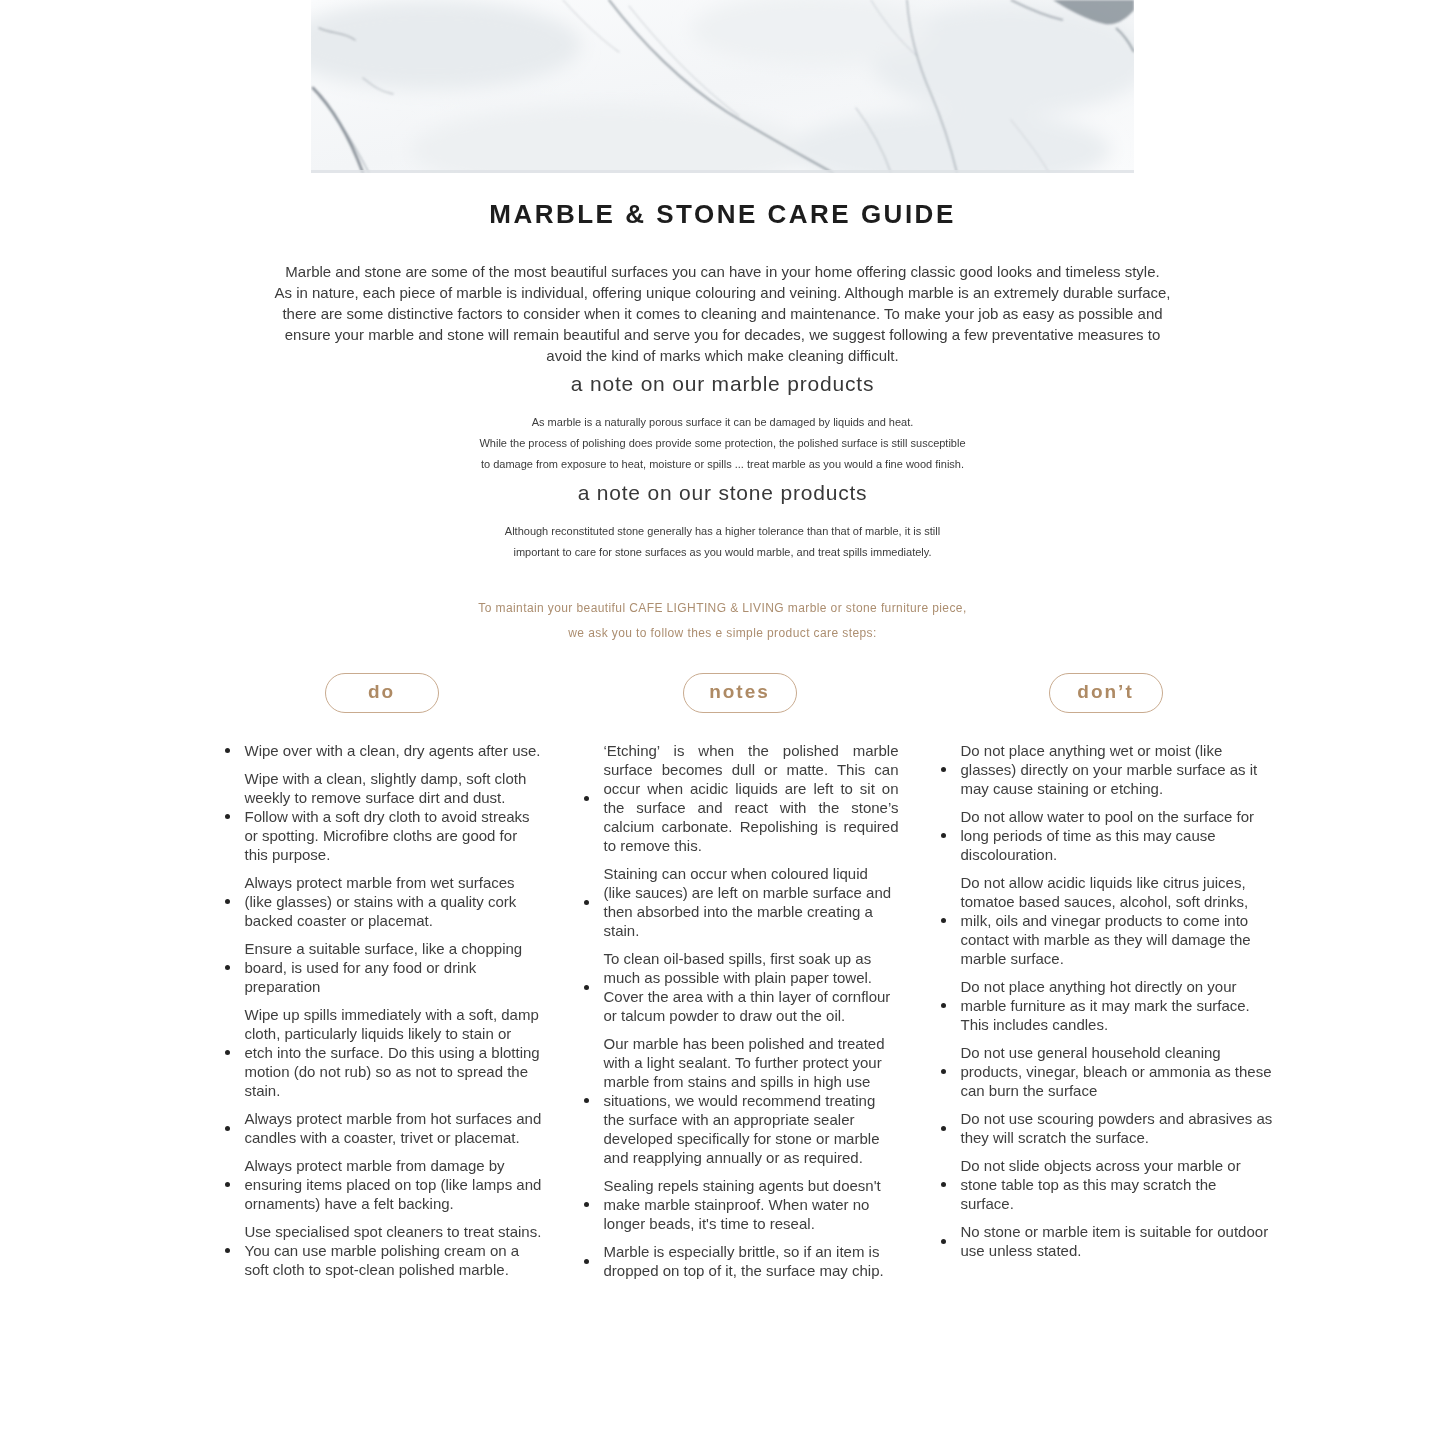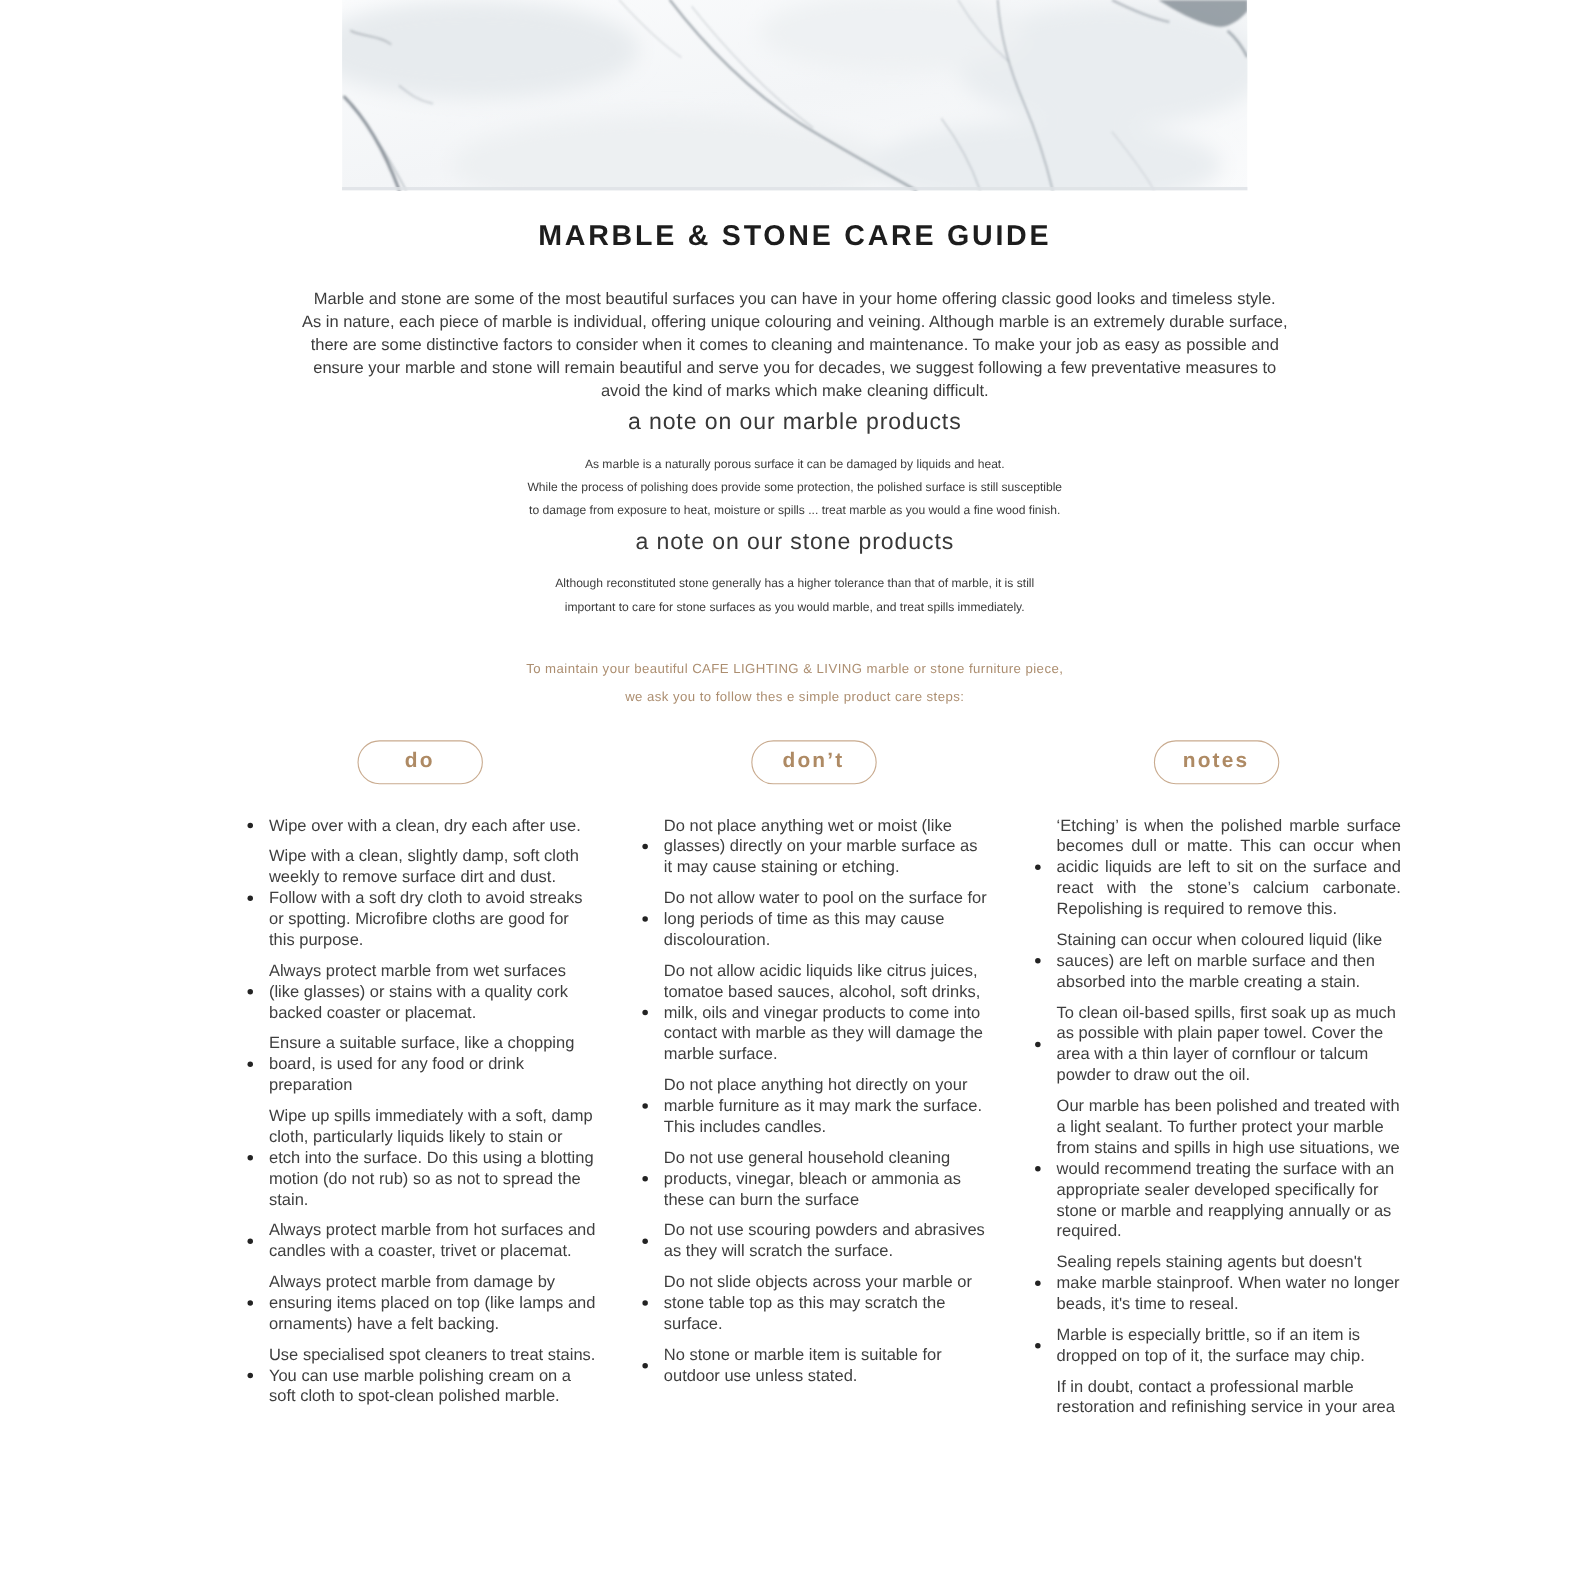--- a/index.html
+++ b/index.html
@@ -106,21 +106,21 @@
   <p class="callout">To maintain your beautiful CAFE LIGHTING &amp; LIVING marble or stone furniture piece,
 we ask you to follow thes e simple product care steps:</p>
 
   <div class="columns">
 
     <section class="col col-do">
       <div class="pill">do</div>
       <ul class="care-list">
           <li>
             <span class="bullet"></span>
-            <span class="item-text">Wipe over with a clean, dry each after use.</span>
+            <span class="item-text">Wipe over with a clean, dry agents after use.</span>
           </li>
           <li>
             <span class="bullet"></span>
             <span class="item-text">Wipe with a clean, slightly damp, soft cloth weekly to remove surface dirt and dust. Follow with a soft dry cloth to avoid streaks or spotting. Microfibre cloths are good for this purpose.</span>
           </li>
           <li>
             <span class="bullet"></span>
             <span class="item-text">Always protect marble from wet surfaces (like glasses) or stains with a quality cork backed coaster or placemat.</span>
           </li>
           <li>
@@ -135,20 +135,54 @@
             <span class="bullet"></span>
             <span class="item-text">Always protect marble from hot surfaces and candles with a coaster, trivet or placemat.</span>
           </li>
           <li>
             <span class="bullet"></span>
             <span class="item-text">Always protect marble from damage by ensuring items placed on top (like lamps and ornaments) have a felt backing.</span>
           </li>
           <li>
             <span class="bullet"></span>
             <span class="item-text">Use specialised spot cleaners to treat stains. You can use marble polishing cream on a soft cloth to spot-clean polished marble.</span>
+          </li>
+        </ul>
+    </section>
+
+    <section class="col col-notes">
+      <div class="pill">notes</div>
+      <ul class="care-list">
+          <li>
+            <span class="bullet"></span>
+            <span class="item-text">‘Etching’ is when the polished marble surface becomes dull or matte. This can occur when acidic liquids are left to sit on the surface and react with the stone’s calcium carbonate. Repolishing is required to remove this.</span>
+          </li>
+          <li>
+            <span class="bullet"></span>
+            <span class="item-text">Staining can occur when coloured liquid (like sauces) are left on marble surface and then absorbed into the marble creating a stain.</span>
+          </li>
+          <li>
+            <span class="bullet"></span>
+            <span class="item-text">To clean oil-based spills, first soak up as much as possible with plain paper towel. Cover the area with a thin layer of cornflour or talcum powder to draw out the oil.</span>
+          </li>
+          <li>
+            <span class="bullet"></span>
+            <span class="item-text">Our marble has been polished and treated with a light sealant. To further protect your marble from stains and spills in high use situations, we would recommend treating the surface with an appropriate sealer developed specifically for stone or marble and reapplying annually or as required.</span>
+          </li>
+          <li>
+            <span class="bullet"></span>
+            <span class="item-text">Sealing repels staining agents but doesn't make marble stainproof. When water no longer beads, it's time to reseal.</span>
+          </li>
+          <li>
+            <span class="bullet"></span>
+            <span class="item-text">Marble is especially brittle, so if an item is dropped on top of it, the surface may chip.</span>
+          </li>
+          <li>
+            <span class="bullet"></span>
+            <span class="item-text">If in doubt, contact a professional marble restoration and refinishing service in your area for further care and maintenance advice to suit your specific needs.</span>
           </li>
         </ul>
     </section>
 
     <section class="col col-dont">
       <div class="pill">don’t</div>
       <ul class="care-list">
           <li>
             <span class="bullet"></span>
             <span class="item-text">Do not place anything wet or moist (like glasses) directly on your marble surface as it may cause staining or etching.</span>
@@ -177,48 +211,14 @@
             <span class="bullet"></span>
             <span class="item-text">Do not slide objects across your marble or stone table top as this may scratch the surface.</span>
           </li>
           <li>
             <span class="bullet"></span>
             <span class="item-text">No stone or marble item is suitable for outdoor use unless stated.</span>
           </li>
         </ul>
     </section>
 
-    <section class="col col-notes">
-      <div class="pill">notes</div>
-      <ul class="care-list">
-          <li>
-            <span class="bullet"></span>
-            <span class="item-text">‘Etching’ is when the polished marble surface becomes dull or matte. This can occur when acidic liquids are left to sit on the surface and react with the stone’s calcium carbonate. Repolishing is required to remove this.</span>
-          </li>
-          <li>
-            <span class="bullet"></span>
-            <span class="item-text">Staining can occur when coloured liquid (like sauces) are left on marble surface and then absorbed into the marble creating a stain.</span>
-          </li>
-          <li>
-            <span class="bullet"></span>
-            <span class="item-text">To clean oil-based spills, first soak up as much as possible with plain paper towel. Cover the area with a thin layer of cornflour or talcum powder to draw out the oil.</span>
-          </li>
-          <li>
-            <span class="bullet"></span>
-            <span class="item-text">Our marble has been polished and treated with a light sealant. To further protect your marble from stains and spills in high use situations, we would recommend treating the surface with an appropriate sealer developed specifically for stone or marble and reapplying annually or as required.</span>
-          </li>
-          <li>
-            <span class="bullet"></span>
-            <span class="item-text">Sealing repels staining agents but doesn't make marble stainproof. When water no longer beads, it's time to reseal.</span>
-          </li>
-          <li>
-            <span class="bullet"></span>
-            <span class="item-text">Marble is especially brittle, so if an item is dropped on top of it, the surface may chip.</span>
-          </li>
-          <li>
-            <span class="bullet"></span>
-            <span class="item-text">If in doubt, contact a professional marble restoration and refinishing service in your area for further care and maintenance advice to suit your specific needs.</span>
-          </li>
-        </ul>
-    </section>
-
   </div>
 </div>
 
 </body></html>

